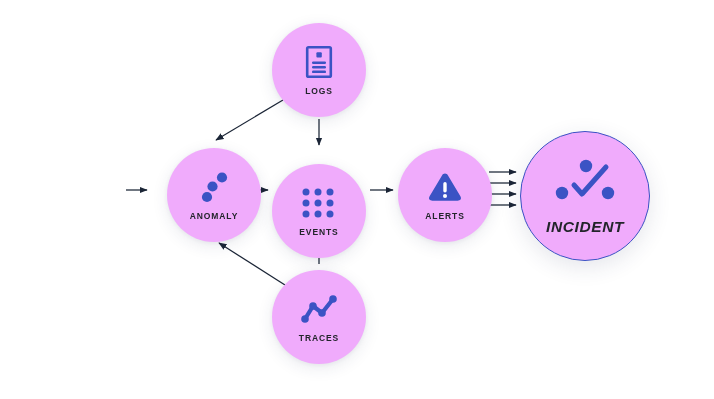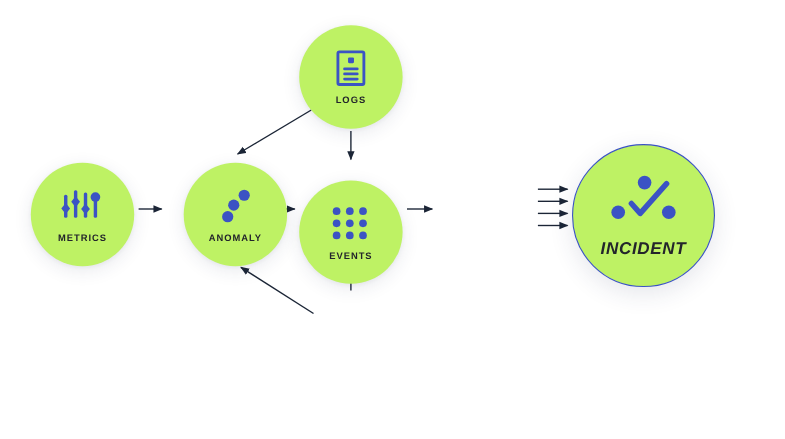--- a/index.html
+++ b/index.html
@@ -8,21 +8,21 @@
     background:#ffffff;
     font-family:"Liberation Sans", sans-serif;
     overflow:hidden;
     position:relative;
   }
   #stage{position:absolute;left:0;top:0;width:714px;height:399px;}
   .edges{position:absolute;left:0;top:0;width:714px;height:399px;pointer-events:none;}
   .node{
     position:absolute;
     border-radius:50%;
-    background:#bef264;
+    background:#f0abfc;
     box-shadow:0 4px 16px rgba(40,50,90,0.10), 0 1px 4px rgba(40,50,90,0.06);
     display:flex;flex-direction:column;align-items:center;justify-content:center;
   }
   .node .icon{display:flex;align-items:center;justify-content:center;}
   .node .label{
     font-weight:bold;
     color:#23252b;
     text-transform:uppercase;
   }
   .small-node{width:94px;height:94px;}
@@ -67,37 +67,20 @@
       <line x1="283" y1="100" x2="216" y2="140"></line>
       <line x1="285" y1="285" x2="219" y2="243"></line>
 
       <line x1="489" y1="172" x2="516" y2="172"></line>
       <line x1="489" y1="183" x2="516" y2="183"></line>
       <line x1="489" y1="194" x2="516" y2="194"></line>
       <line x1="489" y1="205" x2="516" y2="205"></line>
     </g>
   </svg>
 
-  <div class="node small-node" id="node-metrics">
-    <span class="icon">
-      <svg width="42" height="32" viewBox="0 0 42 32">
-        <g fill="#3b53c4">
-          <rect x="4.2" y="6" width="3.1" height="21" rx="1.4"></rect>
-          <rect x="13.2" y="2" width="3.1" height="25" rx="1.4"></rect>
-          <rect x="22.2" y="4" width="3.1" height="23" rx="1.4"></rect>
-          <rect x="31.2" y="7" width="3.1" height="20" rx="1.4"></rect>
-          <path d="M5.75 13.5 l4 5 l-4 5 l-4 -5 z"></path>
-          <path d="M14.75 7.5 l4 5 l-4 5 l-4 -5 z"></path>
-          <path d="M23.75 14 l4 5 l-4 5 l-4 -5 z"></path>
-          <circle cx="32.75" cy="8.2" r="4.4"></circle>
-        </g>
-      </svg>
-    </span>
-    <span class="label">METRICS</span>
-  </div>
 
   <div class="node small-node" id="node-anomaly">
     <span class="icon">
       <svg width="34" height="34" viewBox="0 0 34 34">
         <g fill="#3b53c4">
           <circle cx="10" cy="27" r="5.1"></circle>
           <circle cx="15.5" cy="16.5" r="5.1"></circle>
           <circle cx="25" cy="7.5" r="5.1"></circle>
         </g>
       </svg>
@@ -117,36 +100,62 @@
           <circle cx="29" cy="16" r="3.5"></circle>
           <circle cx="5" cy="27" r="3.5"></circle>
           <circle cx="17" cy="27" r="3.5"></circle>
           <circle cx="29" cy="27" r="3.5"></circle>
         </g>
       </svg>
     </span>
     <span class="label">EVENTS</span>
   </div>
 
+  <div class="node small-node" id="node-alerts">
+    <span class="icon">
+      <svg width="36" height="32" viewBox="0 0 36 32">
+        <path d="M18 2.5 C19.3 2.5 20.3 3.2 21 4.4 L33.4 25.2 C34.1 26.5 34.2 27.7 33.5 28.6
+                 C32.9 29.4 31.9 29.7 30.6 29.7 L5.4 29.7 C4.1 29.7 3.1 29.4 2.5 28.6
+                 C1.8 27.7 1.9 26.5 2.6 25.2 L15 4.4 C15.7 3.2 16.7 2.5 18 2.5 Z" fill="#3b53c4"></path>
+        <rect x="16.3" y="11" width="3.4" height="10.4" rx="1.7" fill="#ffffff"></rect>
+        <circle cx="18" cy="25" r="2.05" fill="#ffffff"></circle>
+      </svg>
+    </span>
+    <span class="label">ALERTS</span>
+  </div>
 
   <div class="node small-node" id="node-logs">
     <span class="icon">
       <svg width="30" height="34" viewBox="0 0 30 34">
         <rect x="3.2" y="2.2" width="23.6" height="29.6" rx="1.4" fill="none" stroke="#3b53c4" stroke-width="2.6"></rect>
         <g fill="#3b53c4">
           <rect x="12.4" y="7.2" width="5.4" height="5.2" rx="1"></rect>
           <rect x="8" y="16.4" width="14" height="2.5" rx="1.2"></rect>
           <rect x="8" y="21" width="14" height="2.5" rx="1.2"></rect>
           <rect x="8" y="25.6" width="14" height="2.5" rx="1.2"></rect>
         </g>
       </svg>
     </span>
     <span class="label">LOGS</span>
   </div>
 
+  <div class="node small-node" id="node-traces">
+    <span class="icon">
+      <svg width="40" height="32" viewBox="0 0 40 32">
+        <polyline points="6,26 14,13 23,20 34,6" fill="none" stroke="#3b53c4" stroke-width="4.2" stroke-linecap="round" stroke-linejoin="round"></polyline>
+        <g fill="#3b53c4">
+          <circle cx="6" cy="26" r="3.8"></circle>
+          <circle cx="14" cy="13" r="3.8"></circle>
+          <circle cx="23" cy="20" r="3.8"></circle>
+          <circle cx="34" cy="6" r="3.8"></circle>
+        </g>
+      </svg>
+    </span>
+    <span class="label">TRACES</span>
+  </div>
 
   <div class="node incident-node" id="node-incident">
     <span class="icon">
       <svg width="64" height="50" viewBox="0 0 64 50">
         <polyline points="21,27 29,36 53,9" fill="none" stroke="#3b53c4" stroke-width="5" stroke-linecap="round" stroke-linejoin="round"></polyline>
         <g fill="#3b53c4">
           <circle cx="33" cy="8" r="6.2"></circle>
           <circle cx="9" cy="35" r="6.2"></circle>
           <circle cx="55" cy="35" r="6.2"></circle>
         </g>

